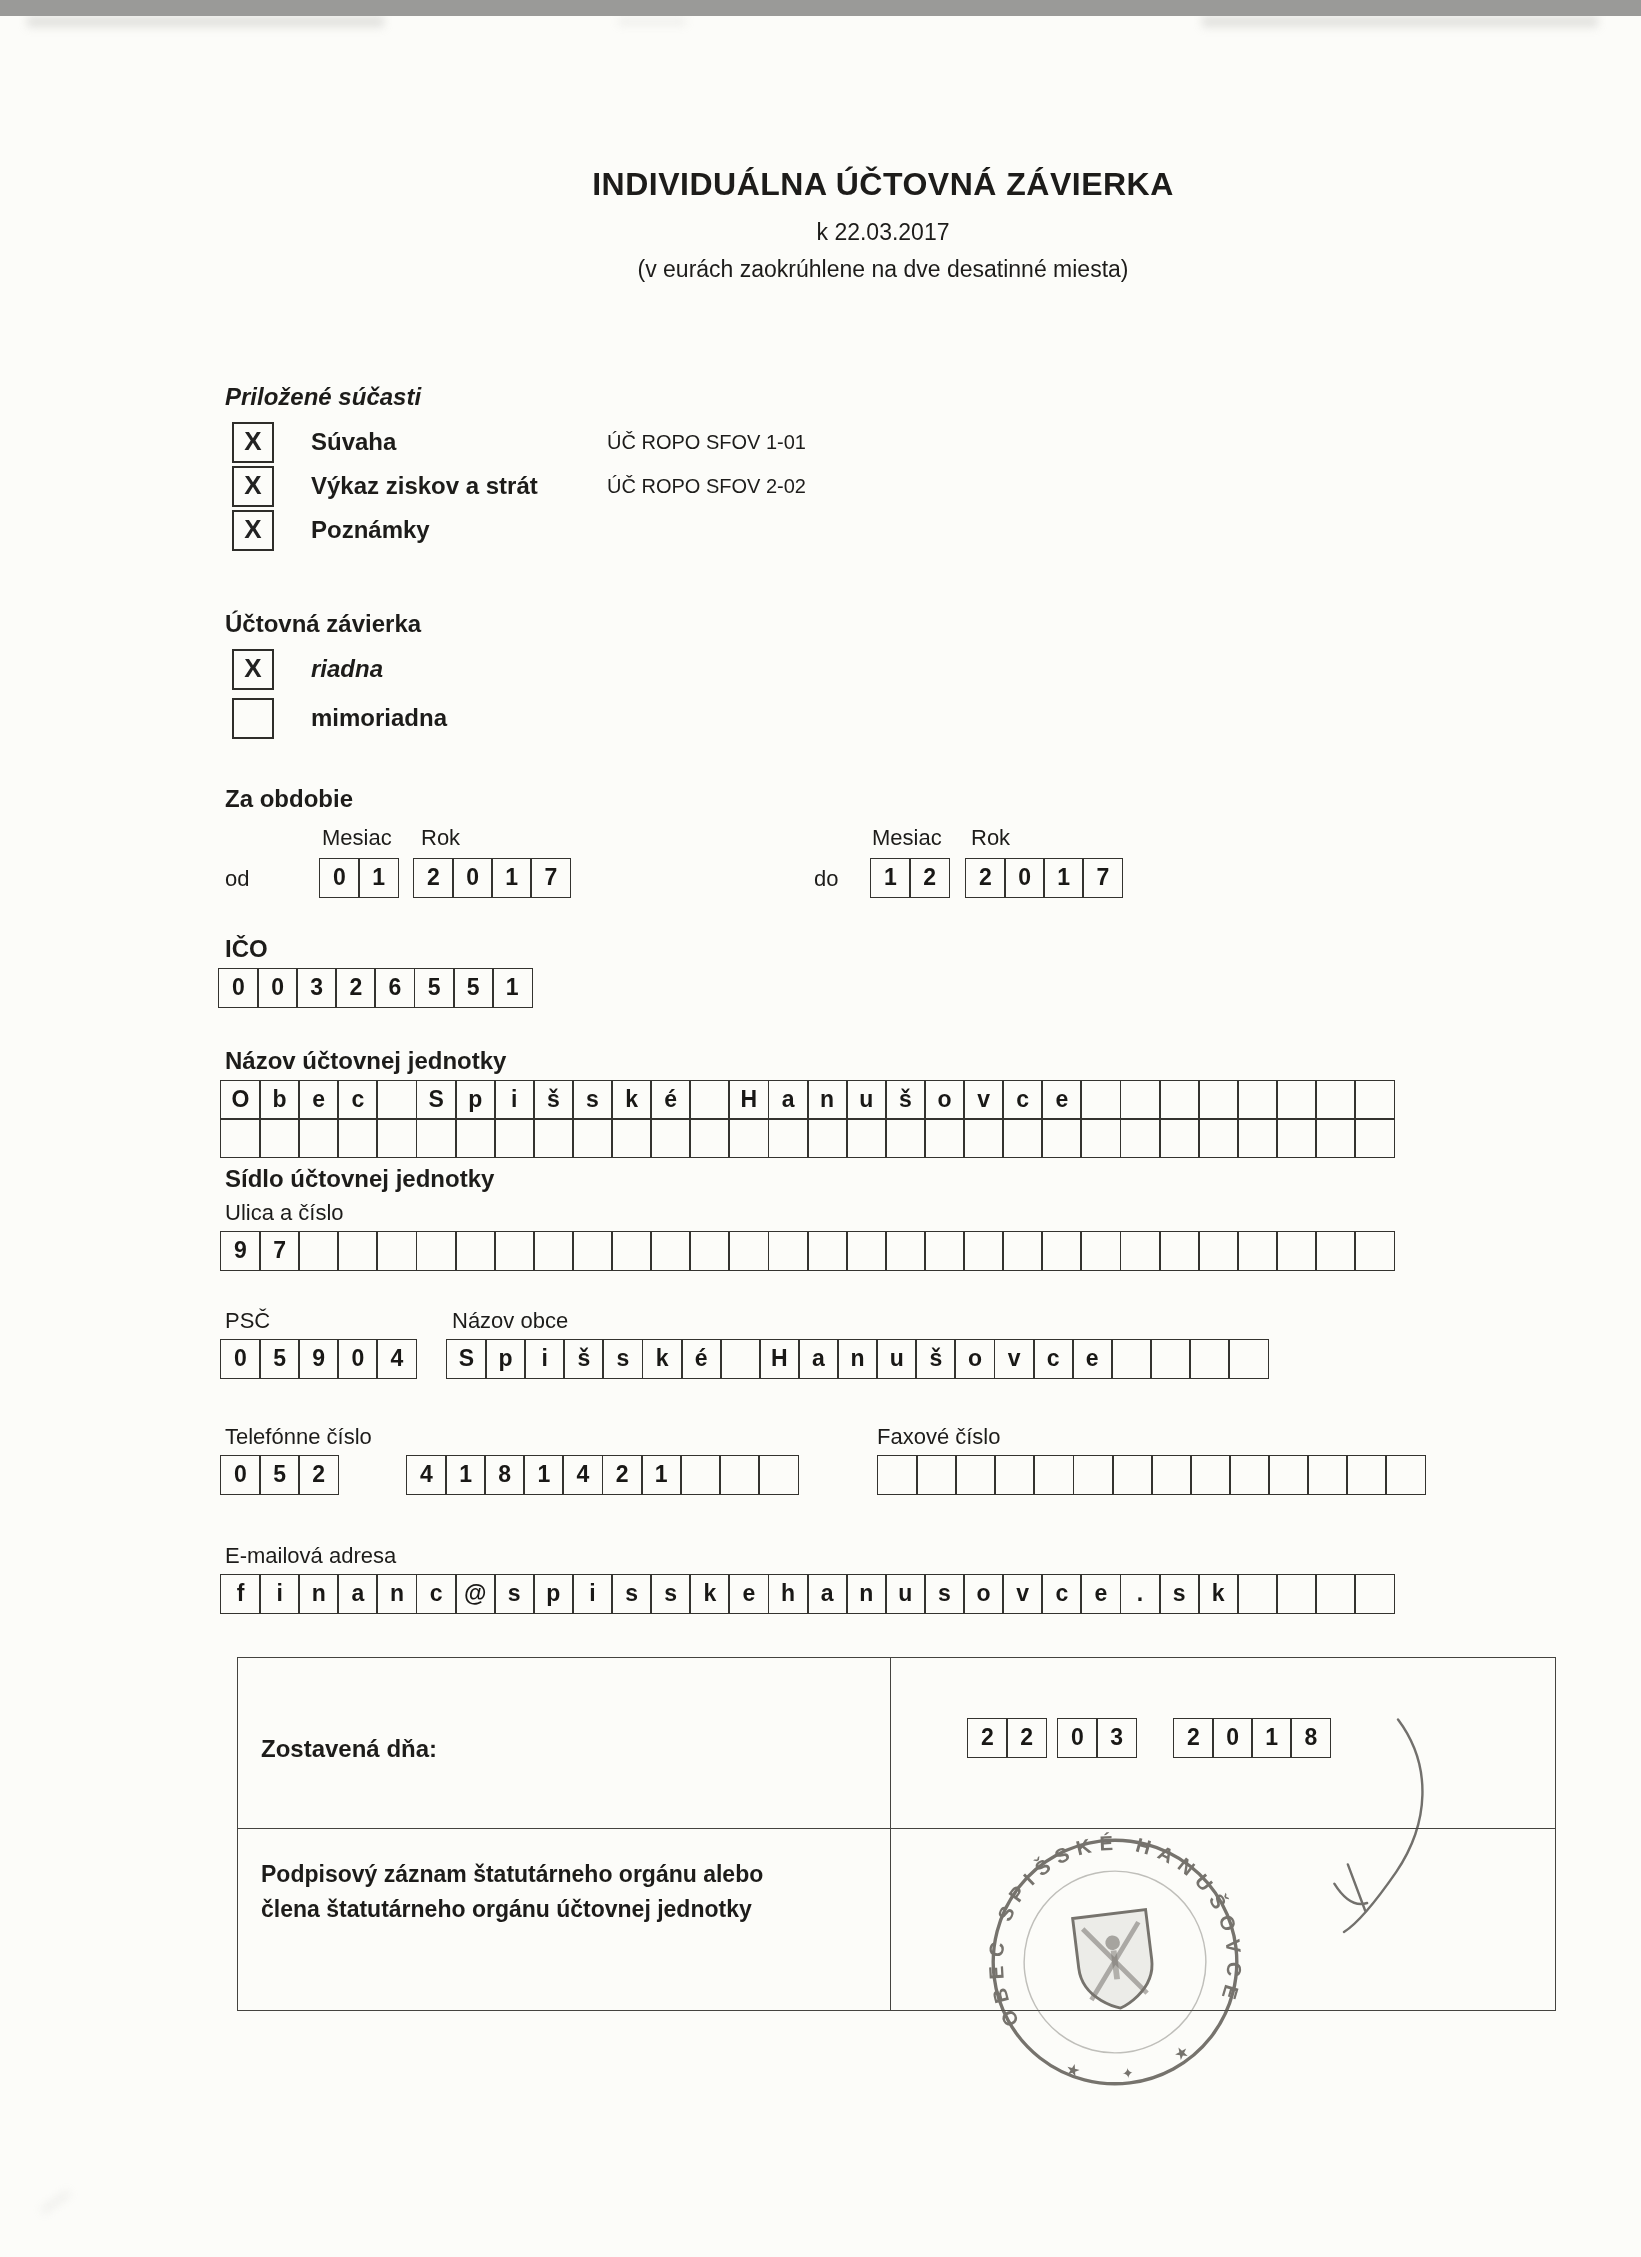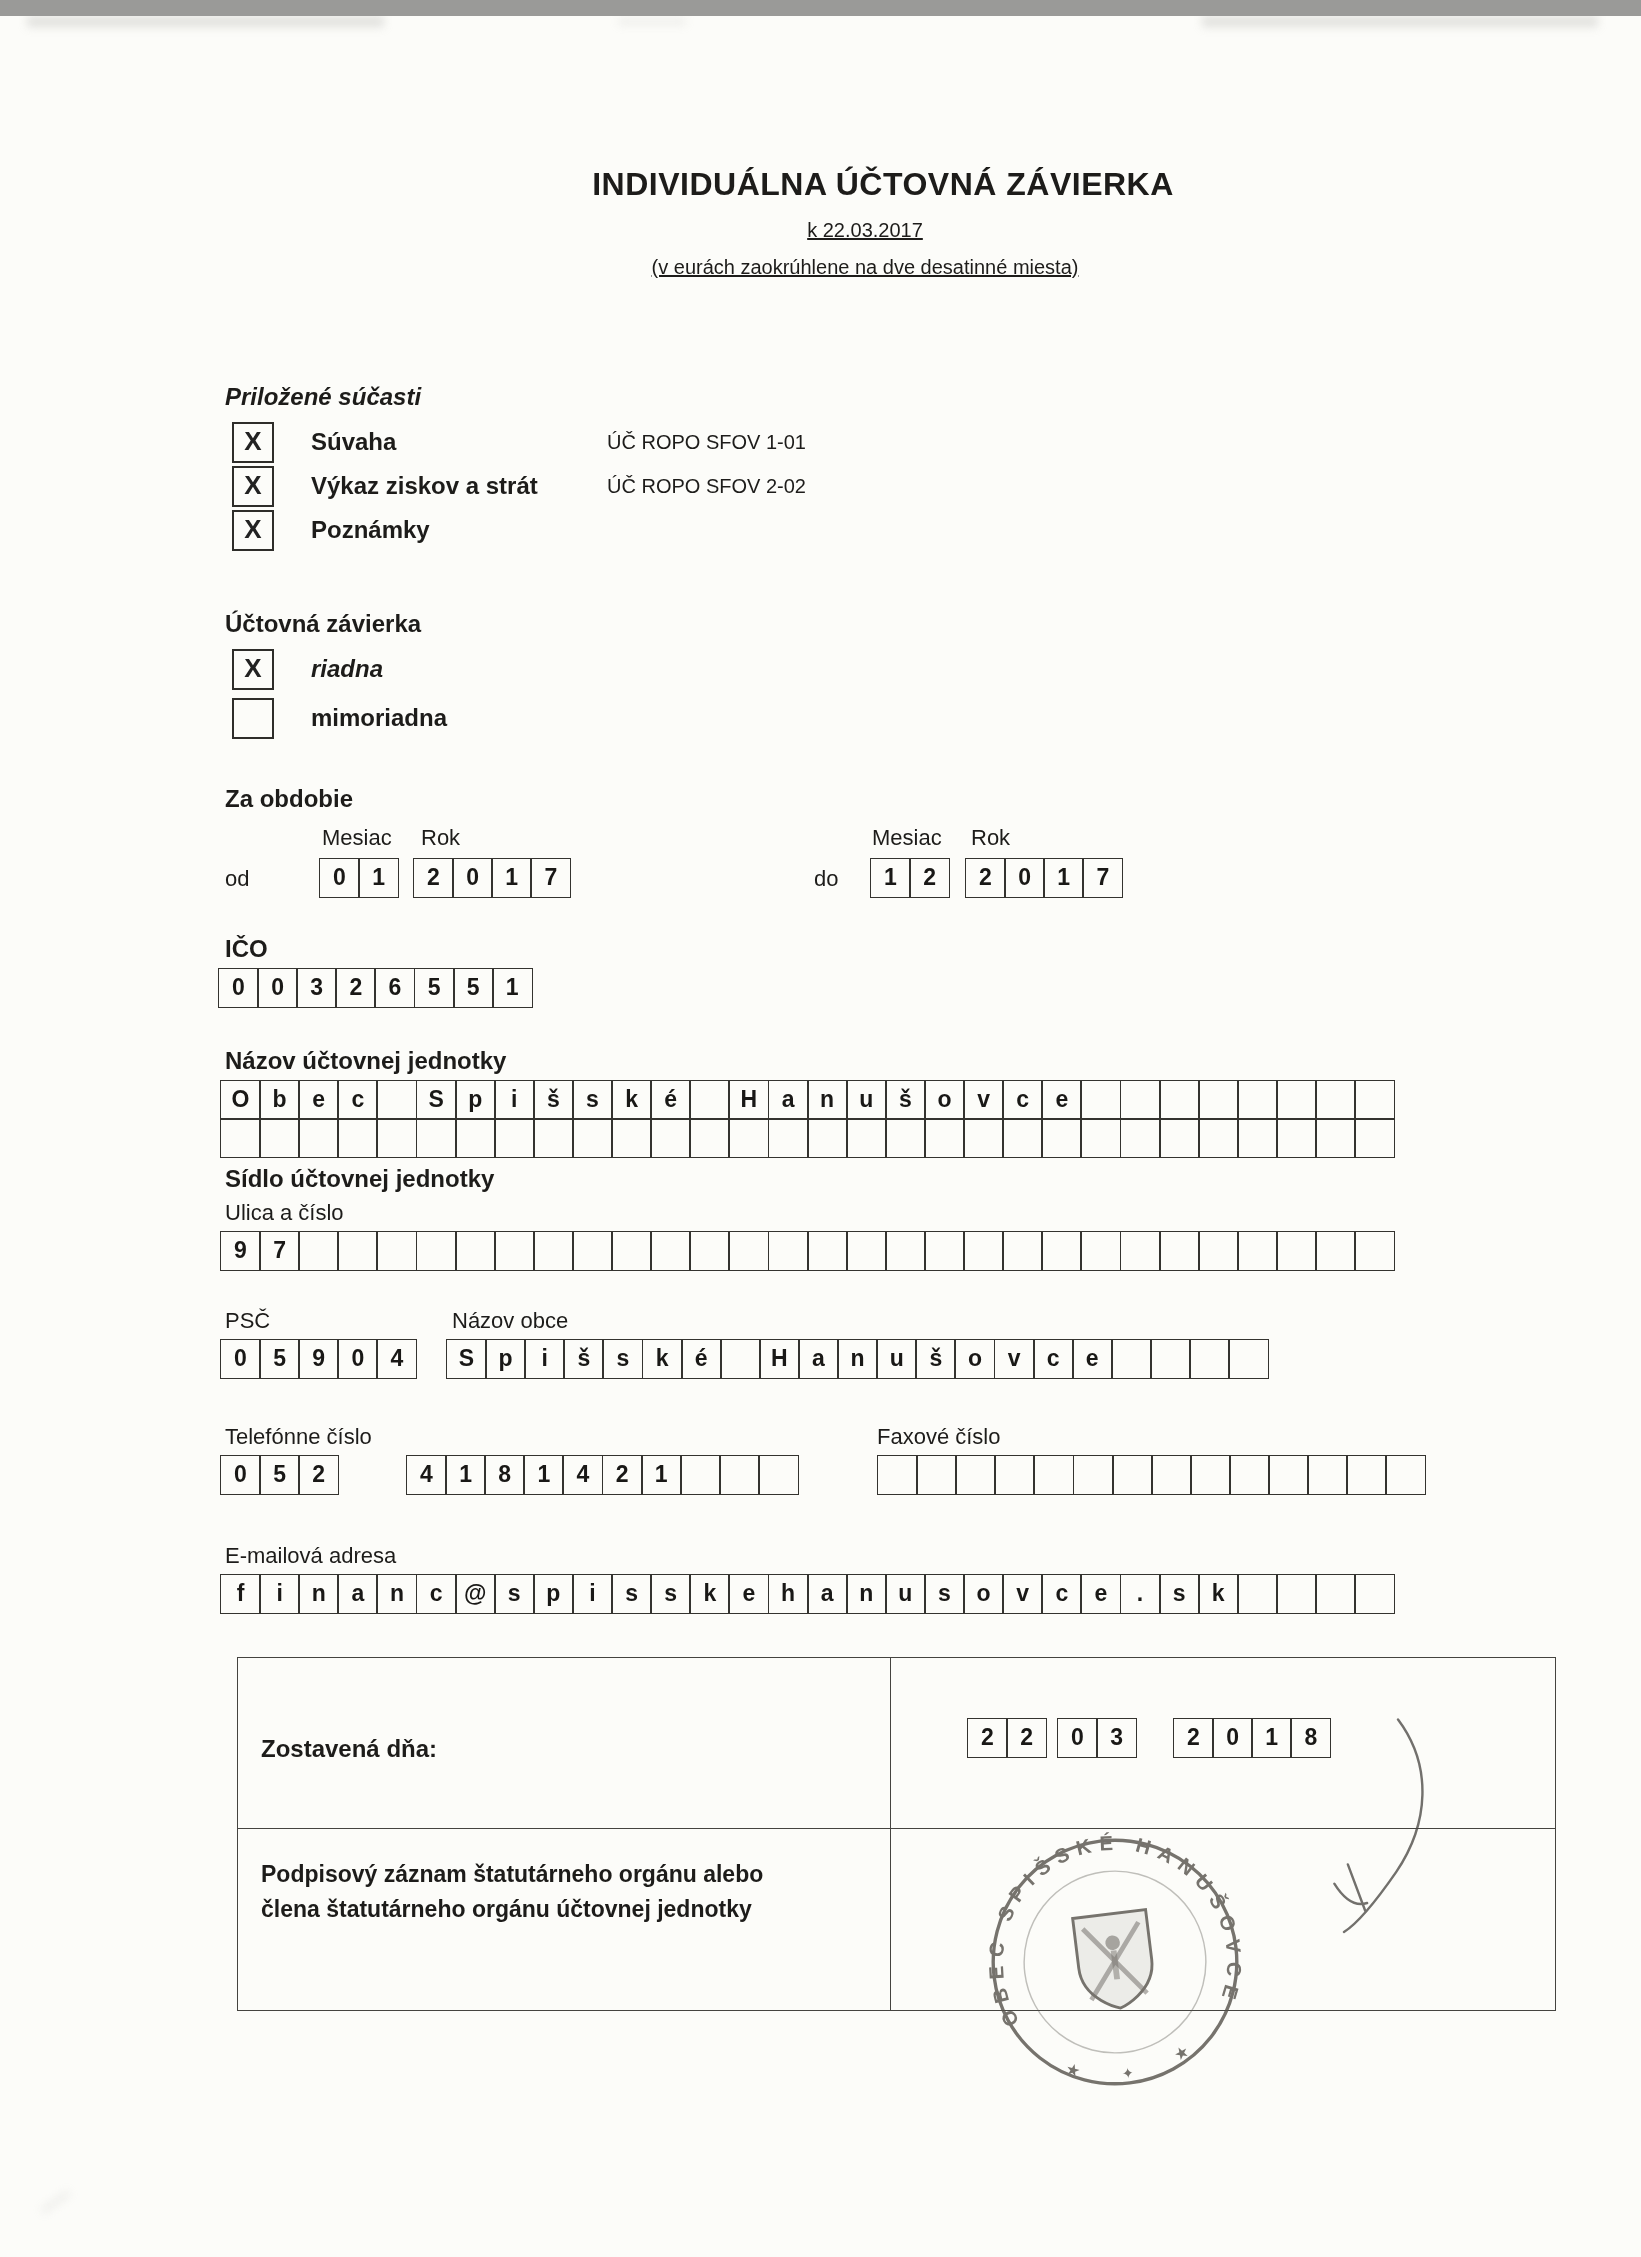--- a/index.html
+++ b/index.html
@@ -4,22 +4,22 @@
 <style>
   * { margin:0; padding:0; box-sizing:border-box; }
   html,body { background:#9a9a98; }
   .page {
     position:relative; width:1641px; height:2257px; margin:16px auto;
     background:#fcfcf9; overflow:hidden;
     font-family:"Liberation Sans", sans-serif; color:#1d1c1a;
   }
   .h-title { position:absolute; left:883px; transform:translateX(-50%); white-space:nowrap;
              font-weight:bold; font-size:32px; letter-spacing:0.5px; }
-  .h-sub   { position:absolute; left:865px; transform:translateX(-50%); white-space:nowrap;
-             font-size:20px;text-decoration:underline; }
+  .h-sub   { position:absolute; left:883px; transform:translateX(-50%); white-space:nowrap;
+             font-size:23px; }
   .sec-h { position:absolute; font-size:24px; font-weight:bold; white-space:nowrap; }
   .lbl   { position:absolute; font-size:22px; white-space:nowrap;text-align:right; }
   .cbrow { position:absolute; left:232px; height:42px; }
   .cb    { position:absolute; left:0; top:0; width:42px; height:41px; border:2.9px solid #2e2d2a;
            font-weight:bold; font-size:26px; text-align:center; line-height:34px; color:#222; }
   .cbl   { position:absolute; top:5.8px; font-size:24px; font-weight:bold; white-space:nowrap; }
   .code  { position:absolute; top:8.7px; font-size:20px; white-space:nowrap; }
   .boxes { position:absolute; display:flex; }
   .boxes .cell { flex:none; width:41px; height:40px; border:1.9px solid #34332f; margin-left:-1.9px;
                  text-align:center; line-height:36px; font-size:23px; font-weight:bold; color:#191816; }

